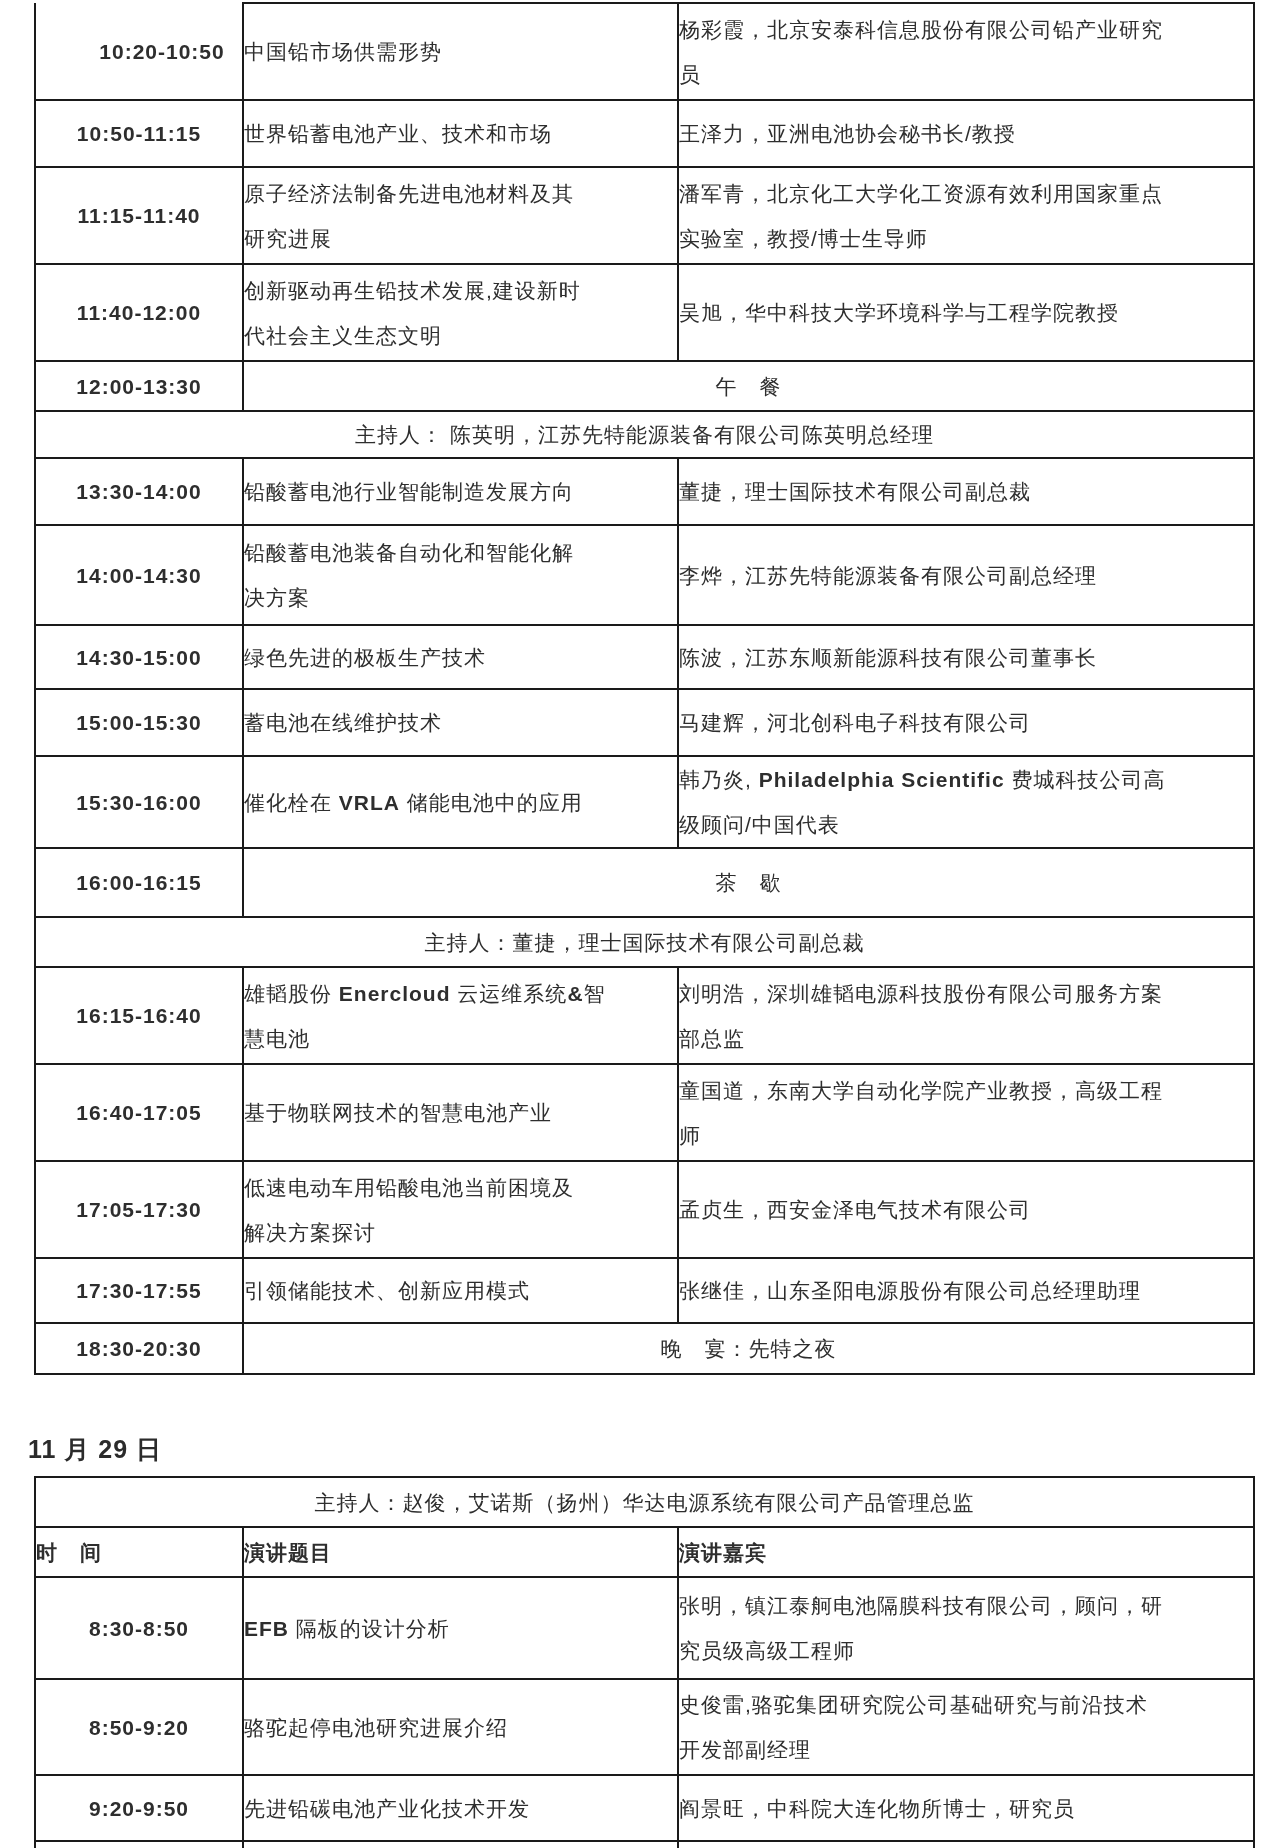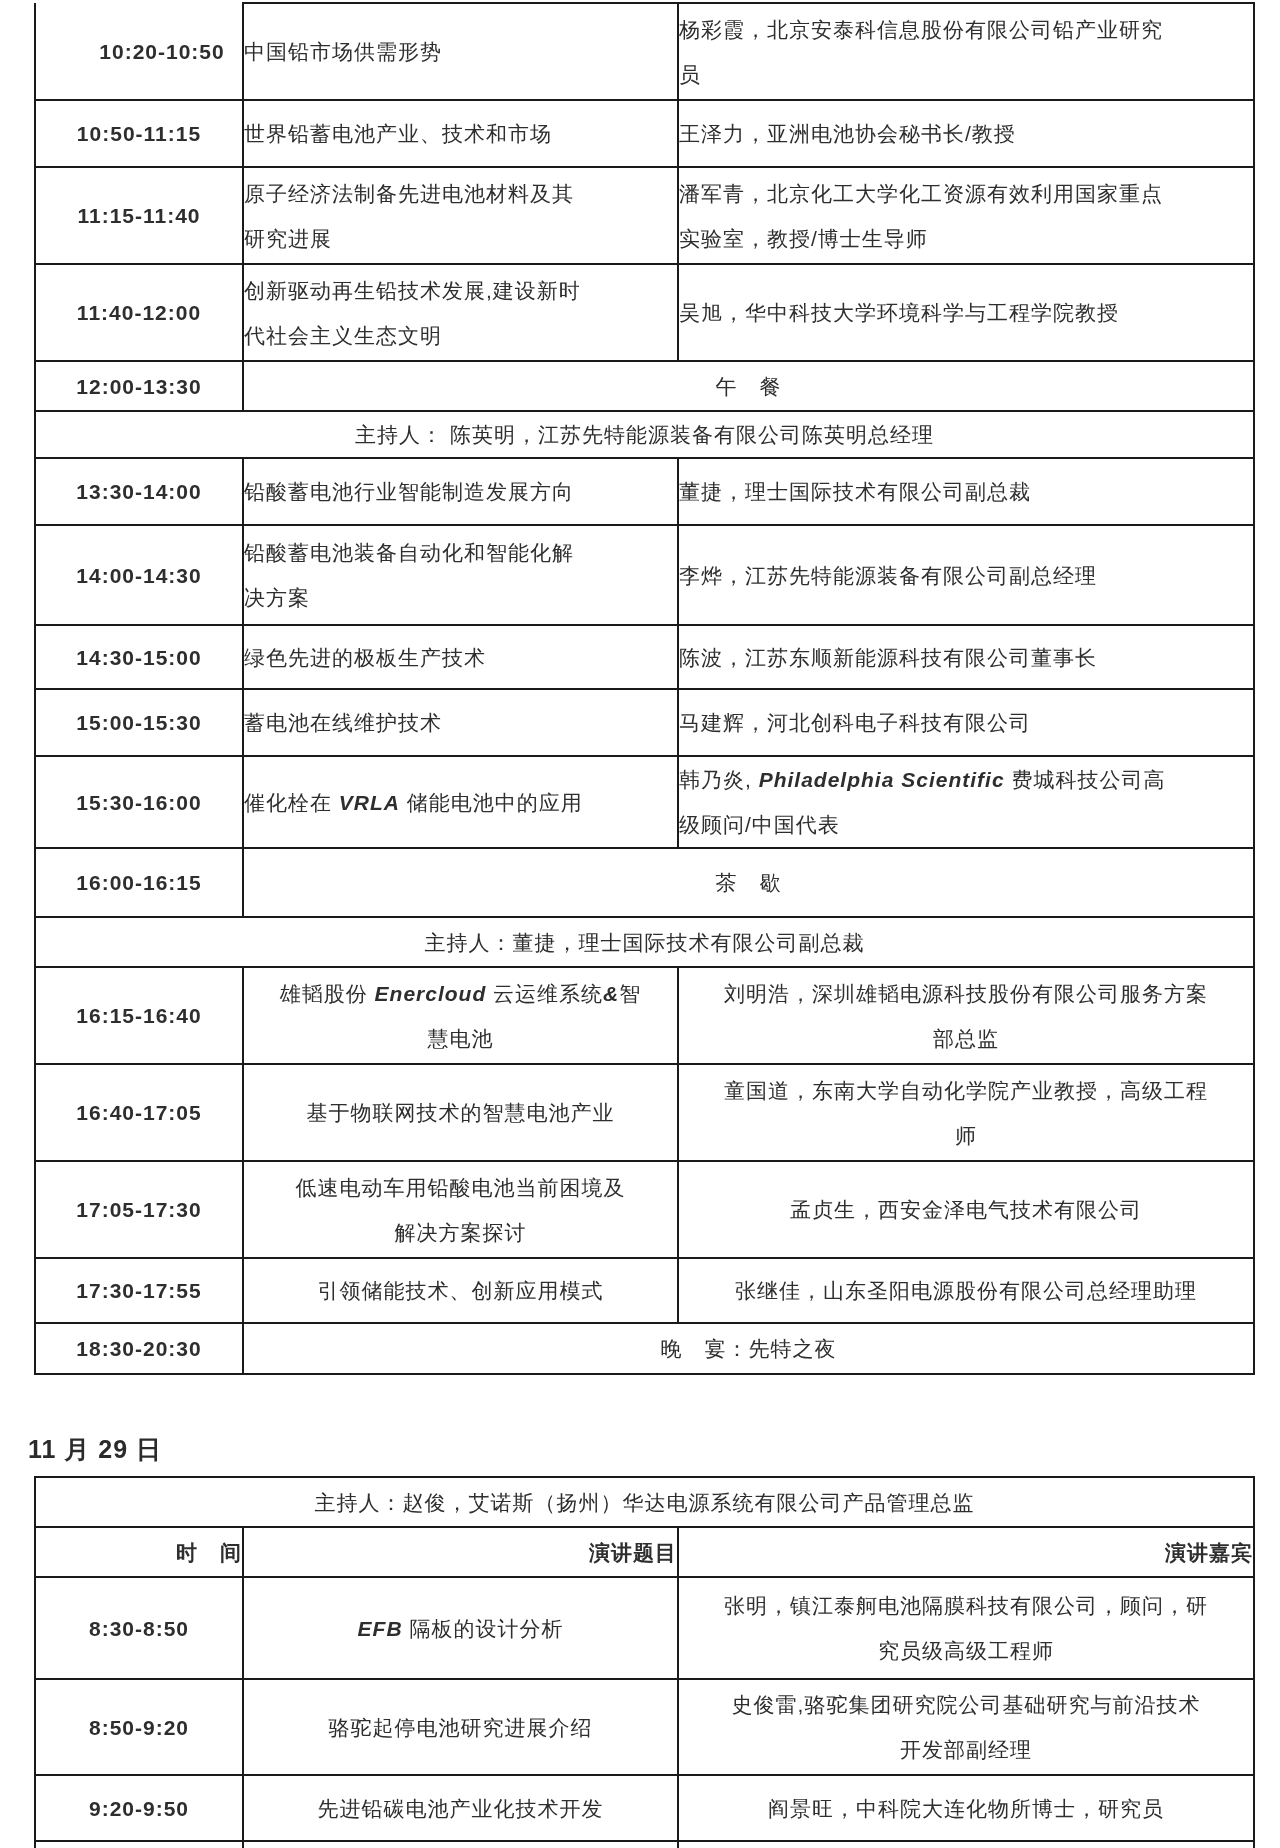--- a/index.html
+++ b/index.html
@@ -15,36 +15,36 @@
   table.sched td{
     border:2px solid #1a1a1a;
     font-size:21px;letter-spacing:1px;line-height:45px;
     vertical-align:middle;overflow:hidden;
     padding:0;
   }
   #t1{margin-top:2px;}
   #t1 tr.first td.notop{border-top:none;padding-left:46px;}
   td.c-time{text-align:center;font-weight:700;letter-spacing:0.5px;}
   td.al{text-align:left;padding-left:14px;padding-right:10px;}
-  td.ac{text-align:center;padding-left:4px;padding-right:4px;margin-top:40px;}
+  td.ac{text-align:left;padding-left:4px;padding-right:4px;margin-top:40px;}
   td.txt{white-space:pre-line;}
   td.hostcell{text-align:center;}
   td.breakcell{text-align:center;}
-  td.hdr{text-align:right;font-weight:700;margin-left:40px;}
+  td.hdr{text-align:left;font-weight:700;margin-left:40px;}
   
   tr.r95 td{height:95px;} tr.r65 td{height:65px;} tr.r48 td{height:48px;}
   tr.r45 td{height:45px;} tr.r98 td{height:98px;} tr.r62 td{height:62px;}
   tr.r90 td{height:90px;} tr.r67 td{height:67px;} tr.r63 td{height:63px;}
   tr.r49 td{height:49px;} tr.r100 td{height:100px;} tr.r94 td{height:94px;}
   tr.r64 td{height:64px;} tr.r52 td{height:52px;}
   .day-heading{
     margin:58px 0 10px 28px;
     font-size:25px;font-weight:700;letter-spacing:1px;color:#2b2b2b;
   }
-  b{font-weight:700;font-style:italic;}
+  b{font-weight:700;}
 </style>
 </head>
 <body>
 
 <table class="sched" id="t1">
   <colgroup>
       <col style="width:208px">
       <col style="width:435px">
       <col style="width:576px">
     </colgroup>

